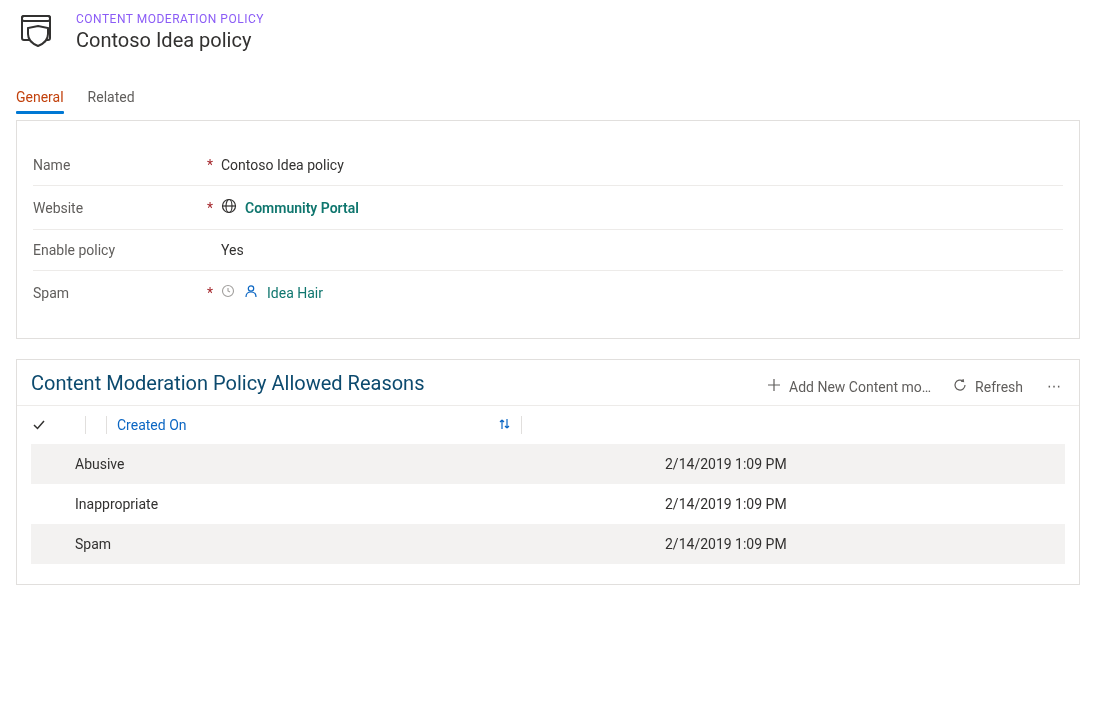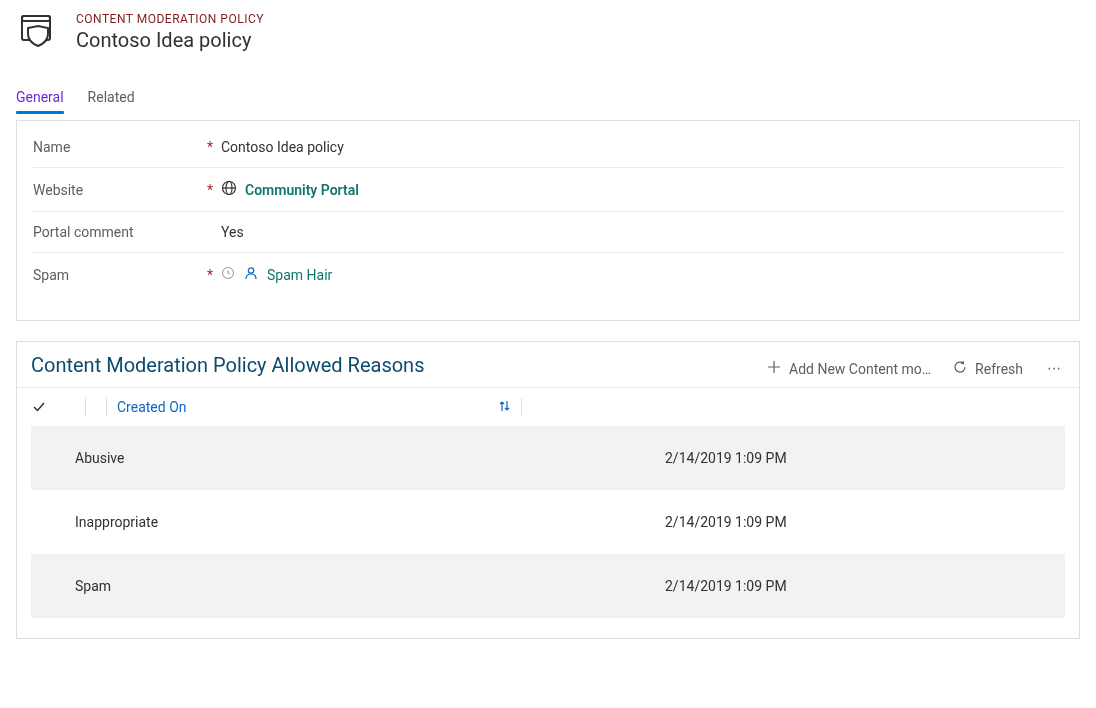--- a/index.html
+++ b/index.html
@@ -11,34 +11,34 @@
     color: #323130;
     background: #ffffff;
     width: 1096px;
   }
   .page { padding: 8px 16px 16px 16px; }
 
   
   .header { display: flex; align-items: center; gap: 16px; margin-bottom: 28px; }
   .header-icon { flex: 0 0 auto; }
   .header-text { display: flex; flex-direction: column; gap: 2px; }
-  .subtitle { font-size: 12px; letter-spacing: 0.5px; color: #7f1d1d; }
+  .subtitle { font-size: 12px; letter-spacing: 0.5px; color: #8b5cf6; }
   .title { font-size: 20px; font-weight: 400; color: #323130; }
 
   
   .tabs { display: flex; gap: 24px; border-bottom: 1px solid transparent; margin-bottom: 6px; }
   .tab { padding: 6px 0 8px 0; font-size: 14px; color: #605e5c; cursor: pointer; position: relative; }
-  .tab.active { color: #6d28d9; font-weight: 400; }
+  .tab.active { color: #c2410c; font-weight: 400; }
   .tab.active::after {
     content: ""; position: absolute; left: 0; right: 0; bottom: -1px;
     height: 3px; background: #0078d4; border-radius: 1px;
   }
 
   
-  .card { border: 1px solid #e1dfdd; padding: 6px 16px 24px 16px; margin-bottom: 20px; }
+  .card { border: 1px solid #e1dfdd; padding: 24px 16px 24px 16px; margin-bottom: 20px; }
   .field-row {
     display: flex; align-items: center;
     border-bottom: 1px solid #edebe9;
     padding: 12px 0;
   }
   .field-row:last-child { border-bottom: none; }
   .field-label {
     width: 170px; flex: 0 0 170px;
     font-size: 14px; color: #605e5c;
     display: flex; align-items: center;
@@ -69,21 +69,21 @@
   .col-reason { flex: 1 1 auto; display:flex; align-items:center; color:#0b66c3; cursor:pointer; }
   .col-reason .sort { margin-left:auto; margin-right:14px; color:#0b66c3; }
   .col-created { width: 400px; flex: 0 0 400px; display:flex; align-items:center; color:#0b66c3; cursor:pointer;text-align:right; }
   .col-created .sort { margin-left:auto; margin-right:6px; color:#0b66c3; }
   .vdiv { width:1px; height:18px; background:#e1dfdd; margin: 0 10px; }
   .vdiv.right { margin-left: 4px; }
 
   .grid-body { padding: 0 14px 20px 14px; }
   .grid-row {
     display: flex; align-items: center;
-    height: 64px;
+    height: 40px;
   }
   .grid-row.alt { background: #f3f2f1; }
   .cell-sel { width: 44px; flex: 0 0 44px; }
   .cell-reason { flex: 1 1 auto; padding-left: 0px; }
   .cell-created { width: 400px; flex: 0 0 400px; }
   .cell-reason, .cell-created { color:#323130; font-size:14px; }
 
   .chk-svg { stroke:#323130; stroke-width:1.5; fill:none; }
 
 </style>
@@ -135,21 +135,21 @@
             <ellipse cx="8" cy="8" rx="3" ry="6.5" fill="none" stroke="#323130" stroke-width="1.2"></ellipse>
             <line x1="1.5" y1="8" x2="14.5" y2="8" stroke="#323130" stroke-width="1.2"></line>
           </svg>
         </span>
         <span class="link-val">Community Portal</span>
       </div>
     </div>
 
     <div class="field-row">
       <div class="field-label">
-        <span>Portal comment</span>
+        <span>Enable policy</span>
       </div>
       <span class="req" style="visibility:hidden">*</span>
       <div class="field-value">
         <span>Yes</span>
       </div>
     </div>
 
     <div class="field-row">
       <div class="field-label">
         <span>Spam</span>
@@ -161,21 +161,21 @@
             <circle cx="7" cy="7" r="5.5" fill="none" stroke="#a19f9d" stroke-width="1.1"></circle>
             <path d="M7 4 L7 7 L9 8" fill="none" stroke="#a19f9d" stroke-width="1.1"></path>
           </svg>
         </span>
         <span>
           <svg width="16" height="16" viewBox="0 0 16 16">
             <circle cx="8" cy="5.5" r="2.7" fill="none" stroke="#0b66c3" stroke-width="1.2"></circle>
             <path d="M3 14 C3 10.5 5.5 9 8 9 C10.5 9 13 10.5 13 14" fill="none" stroke="#0b66c3" stroke-width="1.2"></path>
           </svg>
         </span>
-        <span class="link-val thin">Spam Hair</span>
+        <span class="link-val thin">Idea Hair</span>
       </div>
     </div>
 
   </div>
 
   <div class="subgrid">
 
     <div class="subgrid-header">
       <div class="subgrid-title">Content Moderation Policy Allowed Reasons</div>
       <div class="subgrid-actions">

